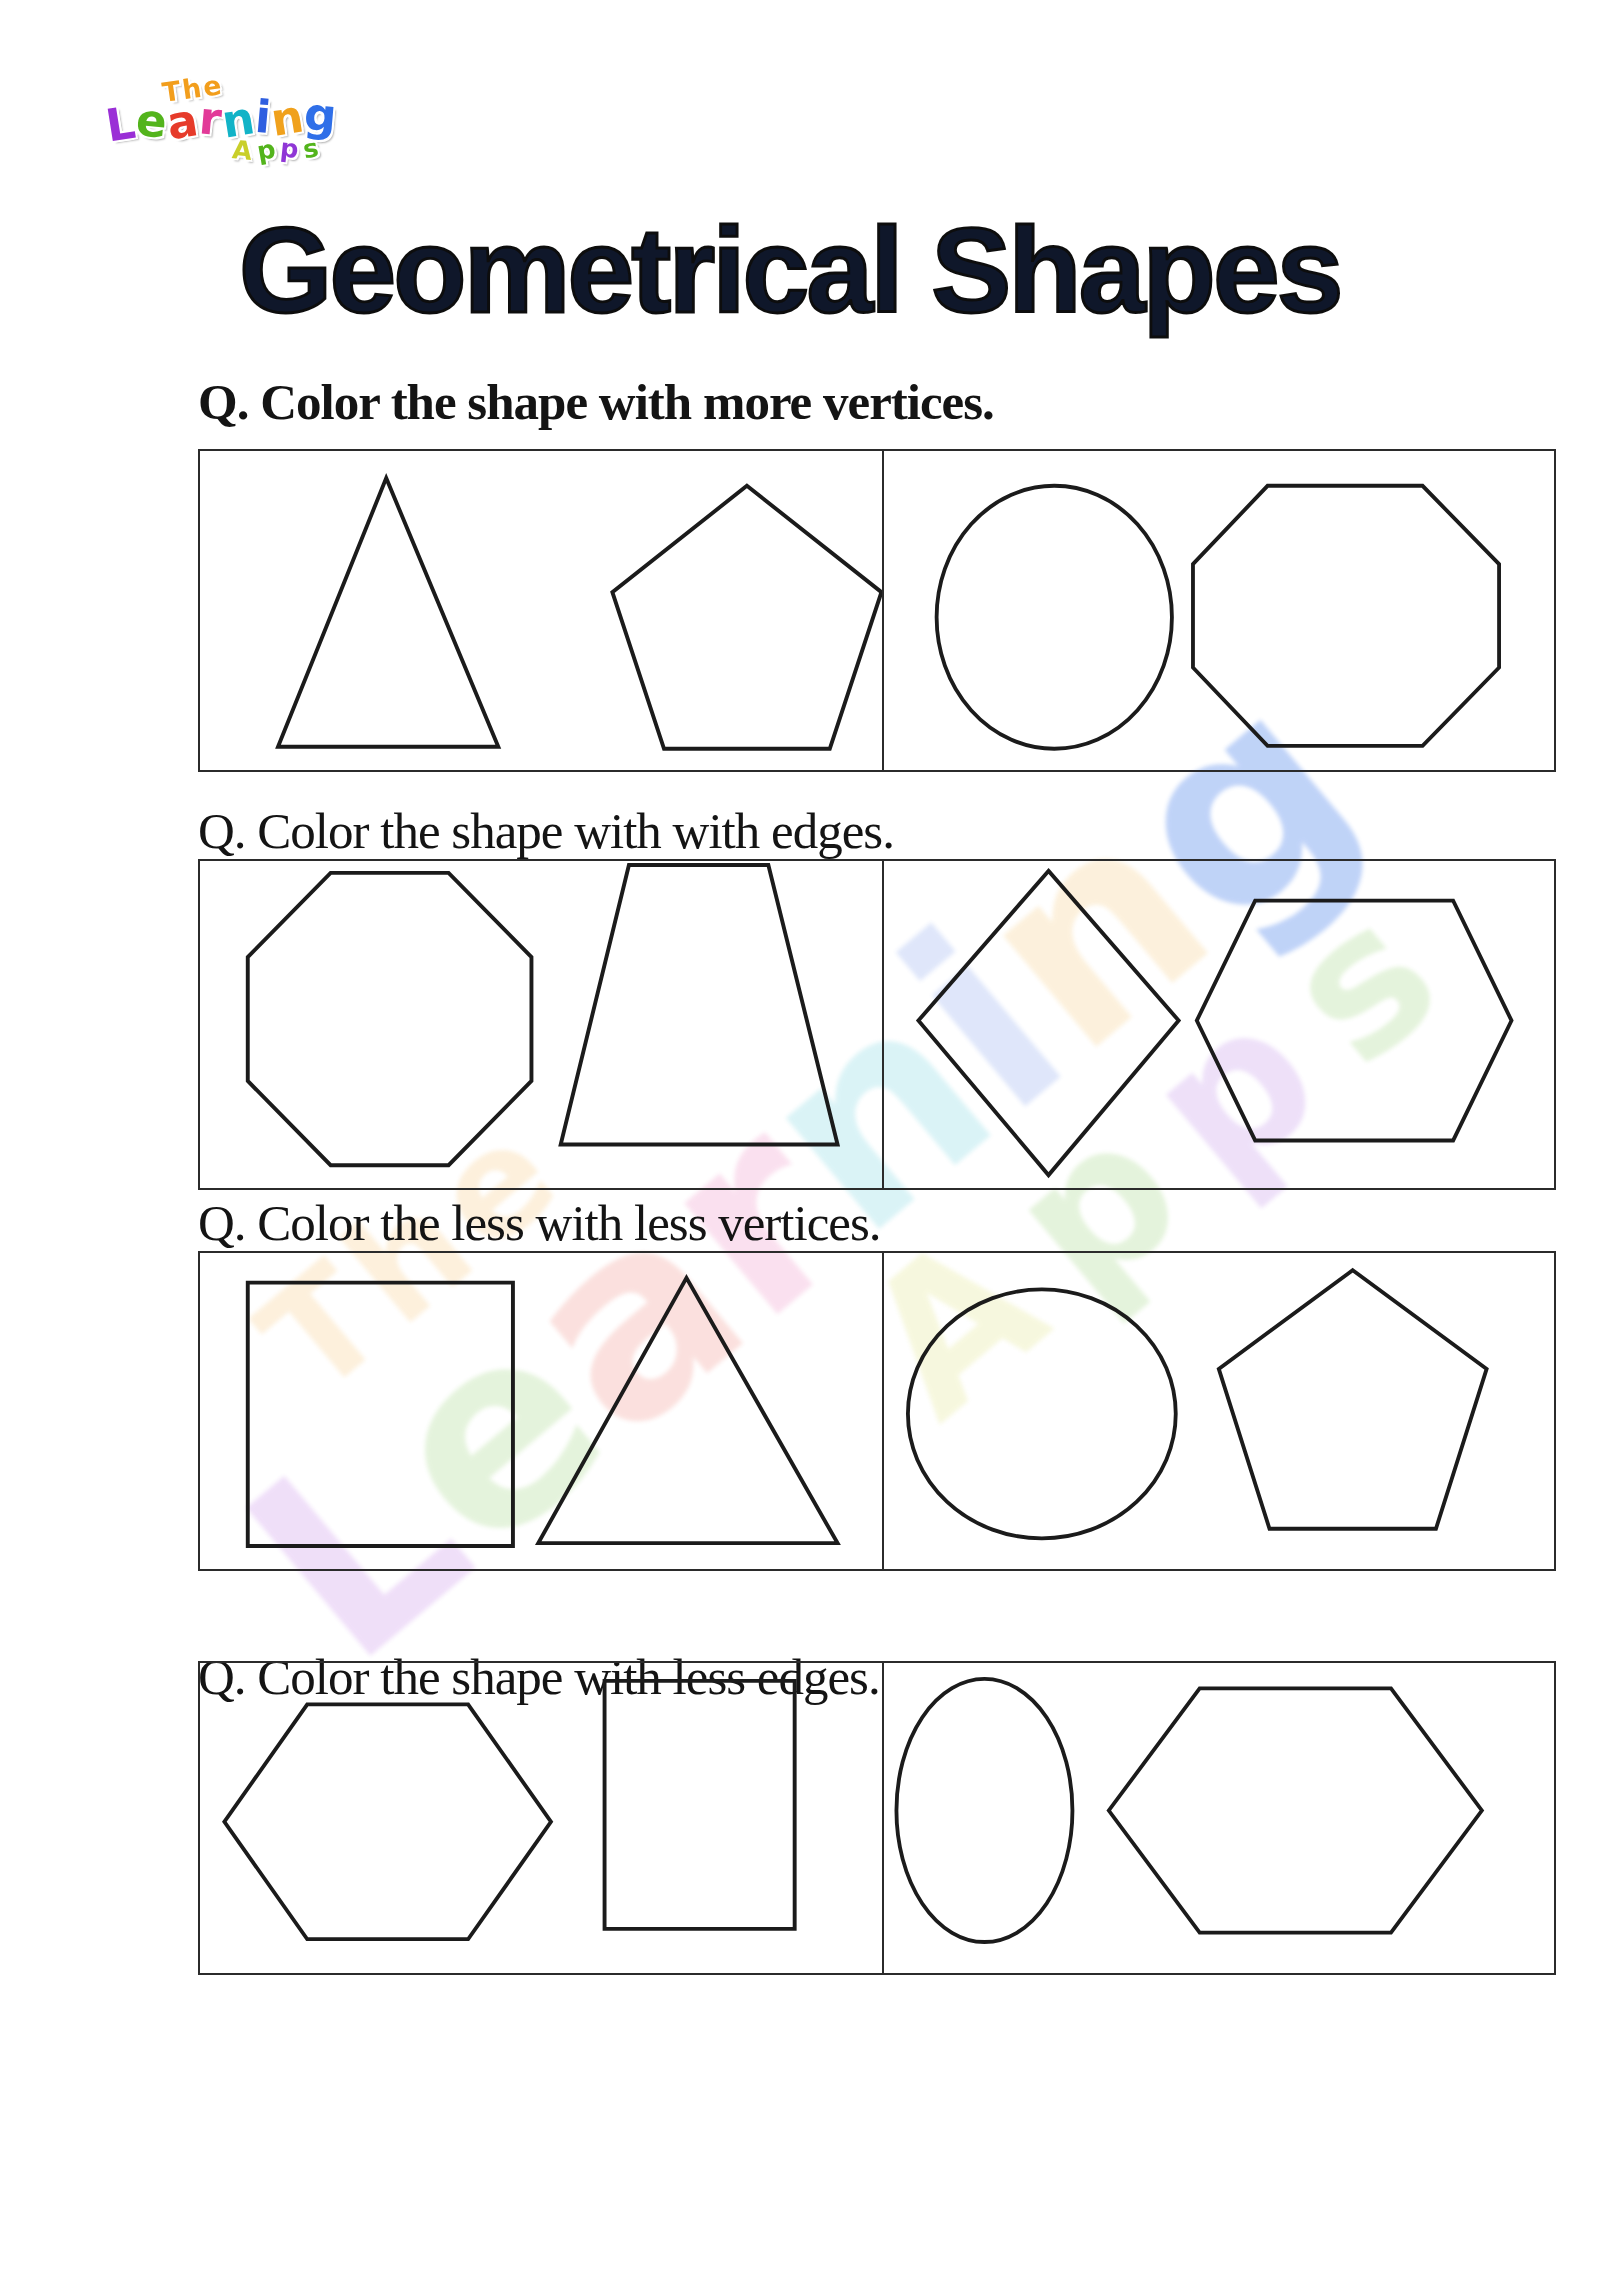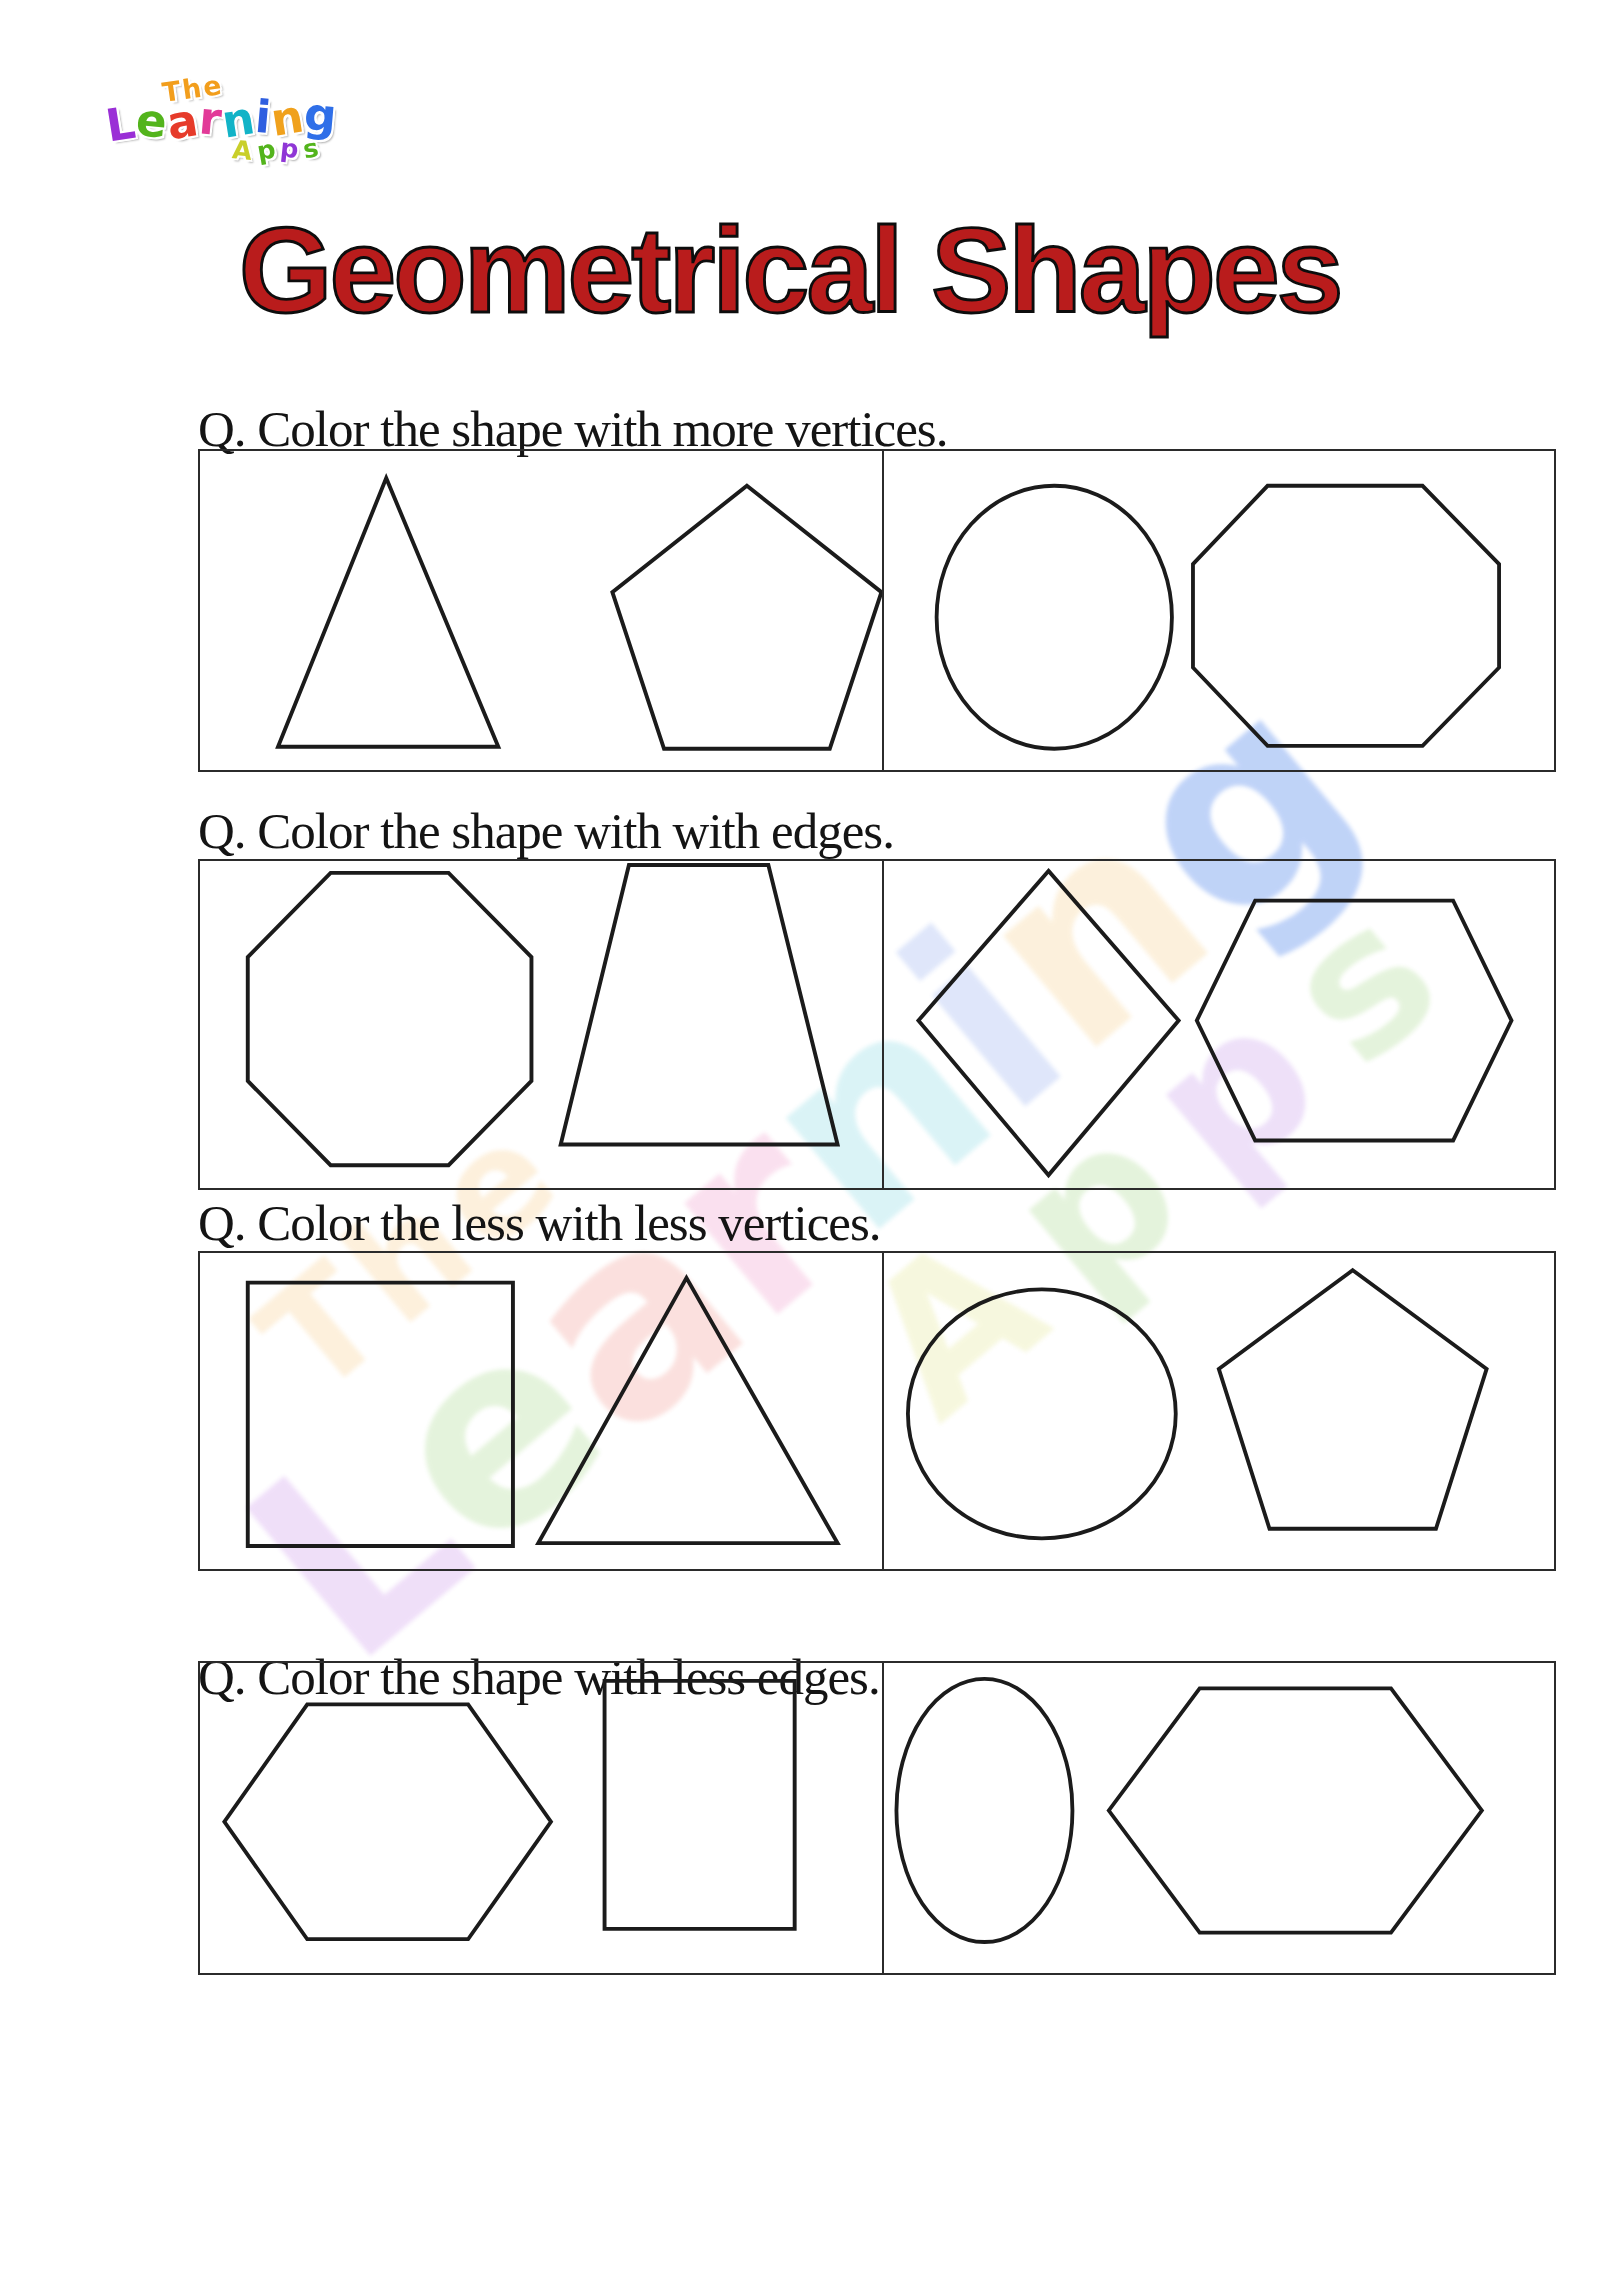--- a/index.html
+++ b/index.html
@@ -46,21 +46,21 @@
   .logo-learning span:nth-child(2n+1){transform:rotate(-7deg);}
   .logo-apps{font-size:25.5px;margin-left:125px;letter-spacing:4.9px;margin-top:-3.9px;}
   .logo-apps span:nth-child(2n){transform:rotate(-8deg);}
   .logo-apps span:nth-child(2n+1){transform:rotate(8deg);}
 
   
   .title{
     position:absolute;left:239px;top:210px;margin:0;z-index:1;
     font-family:"Liberation Sans",sans-serif;
     font-weight:900;font-size:120px;letter-spacing:-2.9px;line-height:1;
-    color:#b91c1c;-webkit-text-stroke:2.9px #0d0d0d;
+    color:#0f172a;-webkit-text-stroke:2.9px #0d0d0d;
   }
 
   
   .qlabel{
     position:absolute;left:198px;z-index:1;
     font-family:"Liberation Serif",serif;
     font-size:51px;line-height:1;color:#141414;letter-spacing:-1px;
     white-space:nowrap;
   }
   .qbox{
@@ -95,21 +95,21 @@
 
   <div class="logo">
     <div class="logo-the" style="color: rgb(242, 158, 28);">The</div>
     <div class="logo-learning" id="logoLearning"><span style="color: rgb(154, 47, 214);">L</span><span style="color: rgb(83, 180, 28);">e</span><span style="color: rgb(230, 59, 42);">a</span><span style="color: rgb(226, 58, 152);">r</span><span style="color: rgb(18, 179, 199);">n</span><span style="color: rgb(47, 95, 224);">i</span><span style="color: rgb(240, 161, 28);">n</span><span style="color: rgb(47, 111, 232);">g</span></div>
     <div class="logo-apps" id="logoApps"><span style="color: rgb(201, 207, 42);">A</span><span style="color: rgb(83, 180, 28);">p</span><span style="color: rgb(143, 54, 214);">p</span><span style="color: rgb(83, 180, 28);">s</span></div>
   </div>
 
   <h1 class="title">Geometrical Shapes</h1>
 
   <main id="questions">
-      <div class="qlabel" style="top: 404px;">Q. Color the shape with more vertices.</div>
+      <div class="qlabel" style="top: 377px; font-weight: bold;">Q. Color the shape with more vertices.</div>
       <div class="qbox" style="top: 449px; height: 323px;">
         <div class="cell">
           <svg viewBox="0 0 700 330" preserveAspectRatio="none">
             <polygon points="191,28 306,306 80,306" fill="none" stroke="#1b1b1b" stroke-width="4"></polygon>
             <polygon points="561,36 699,146 646,308 476,308 423,146" fill="none" stroke="#1b1b1b" stroke-width="4"></polygon>
           </svg>
         </div>
         <div class="cell cell-right">
           <svg viewBox="0 0 700 330" preserveAspectRatio="none">
             <ellipse cx="178" cy="172" rx="123" ry="136" fill="none" stroke="#1b1b1b" stroke-width="4"></ellipse>

